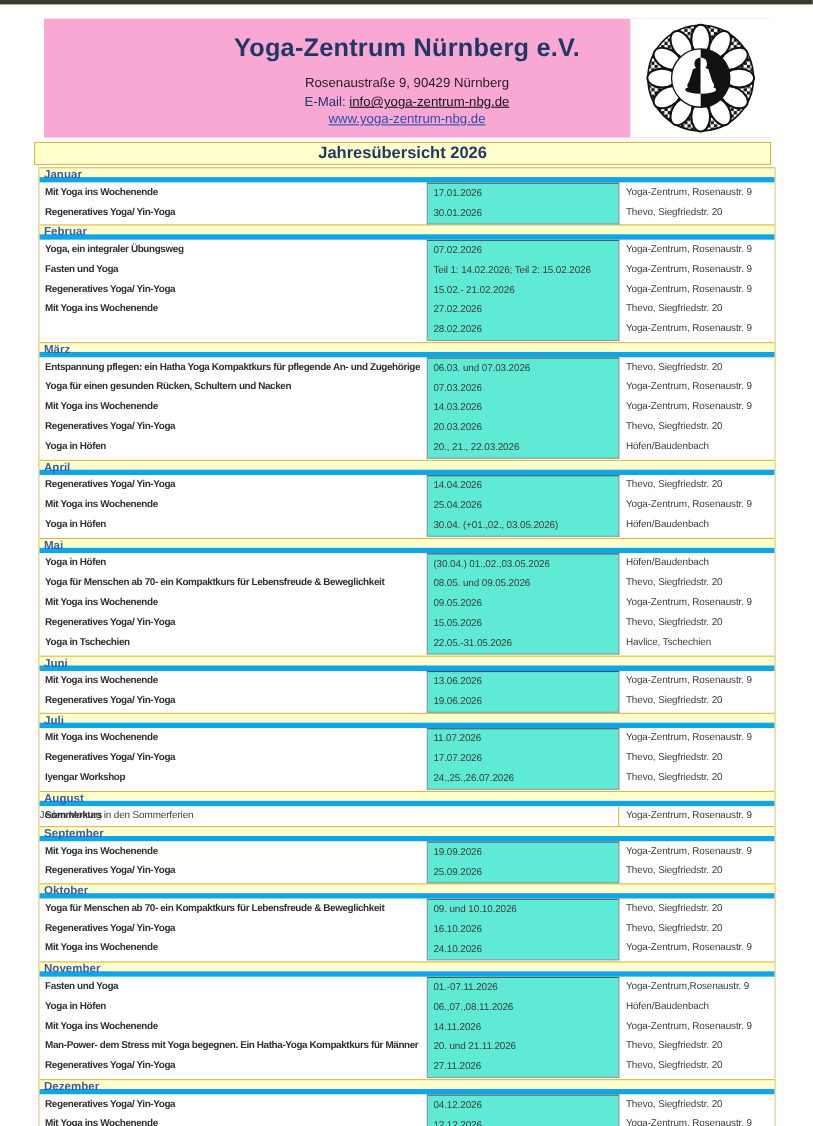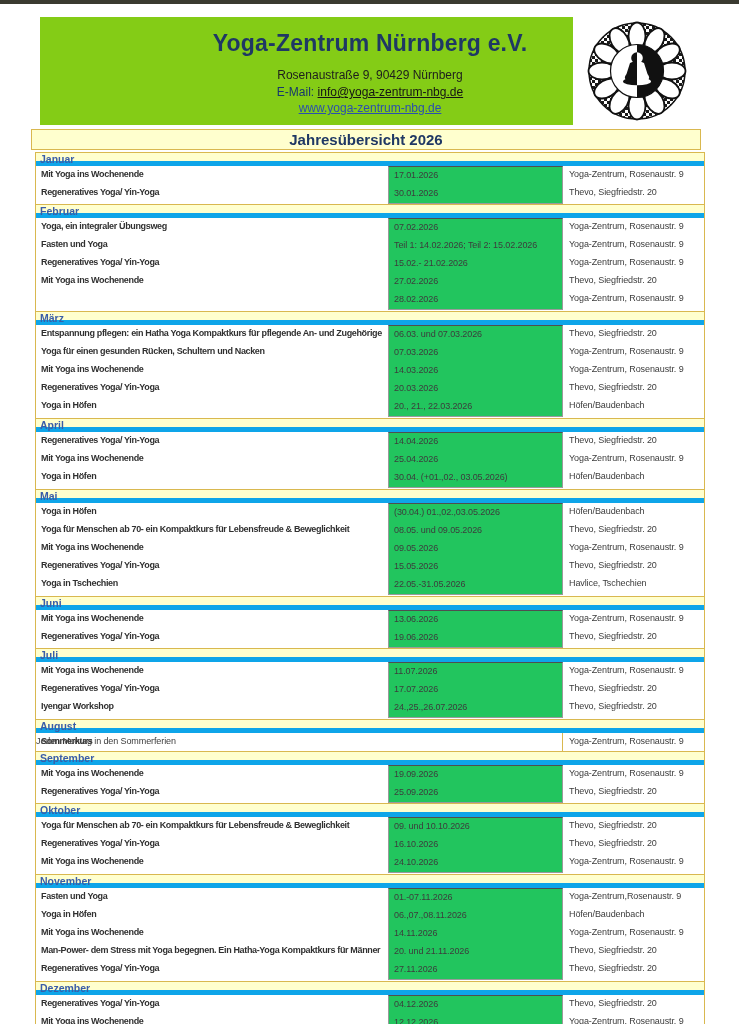--- a/index.html
+++ b/index.html
@@ -8,21 +8,21 @@
     width:739px;height:1024px;background:#ffffff;
     font-family:"Liberation Sans", sans-serif;
     -webkit-font-smoothing:antialiased;
   }
   .page{position:relative;width:739px;height:1024px;background:#ffffff;overflow:hidden;}
   .top-edge{position:absolute;top:0;left:0;width:739px;height:4px;background:#3a3a30;}
 
   
   .header-block{
     position:absolute;left:40px;top:17px;width:660px;height:108px;
-    background:#84cc16;
+    background:#f9a8d4;
   }
   .header-text{position:absolute;left:0;top:0;width:660px;text-align:center;}
   .org-title{margin-top:13px;font-size:23px;font-weight:bold;color:#1f3864;letter-spacing:.2px;}
   .address{margin-top:11px;font-size:12px;color:#1d1d1d;}
   .email-line{margin-top:3px;font-size:12px;color:#17366e;}
   .email-link{color:#141414;text-decoration:underline;cursor:pointer;}
   .website-line{margin-top:2px;font-size:12px;}
   .website-link{color:#2a4fae;text-decoration:underline;cursor:pointer;}
   .logo-box{
     position:absolute;right:0;top:0;width:127px;height:108px;background:#ffffff;
@@ -47,21 +47,21 @@
     background:#ffffce;border-top:1px solid #d9b84f;border-bottom:5px solid #0ea5e9;
     color:#3a5da8;font-weight:bold;font-size:10.5px;padding-left:4px;
   }
   .month-row{display:flex;background:#ffffff;}
   .month-row.tall{padding-bottom:1px;}
   .col{box-sizing:border-box;}
   .col-events{width:352px;padding-left:5px;padding-right:3px;}
   .col-dates{
     width:175px;padding-left:5px;
     border:1px solid #9a9a9a;border-top-color:#4f4f4f;
-    background:#22c55e;
+    background:#5eead4;
   }
   .col-locs{flex:1;padding-left:6px;padding-right:2px;}
   .line{
     box-sizing:border-box;height:18px;padding-top:3px;line-height:11px;
     white-space:nowrap;overflow:hidden;font-size:9px;
   }
   .ev-line{font-weight:bold;color:#303030;letter-spacing:-.35px;}
   .date-line,.loc-line{color:#3c3c3c;letter-spacing:-.1px;}
   
   .cell-merged{

